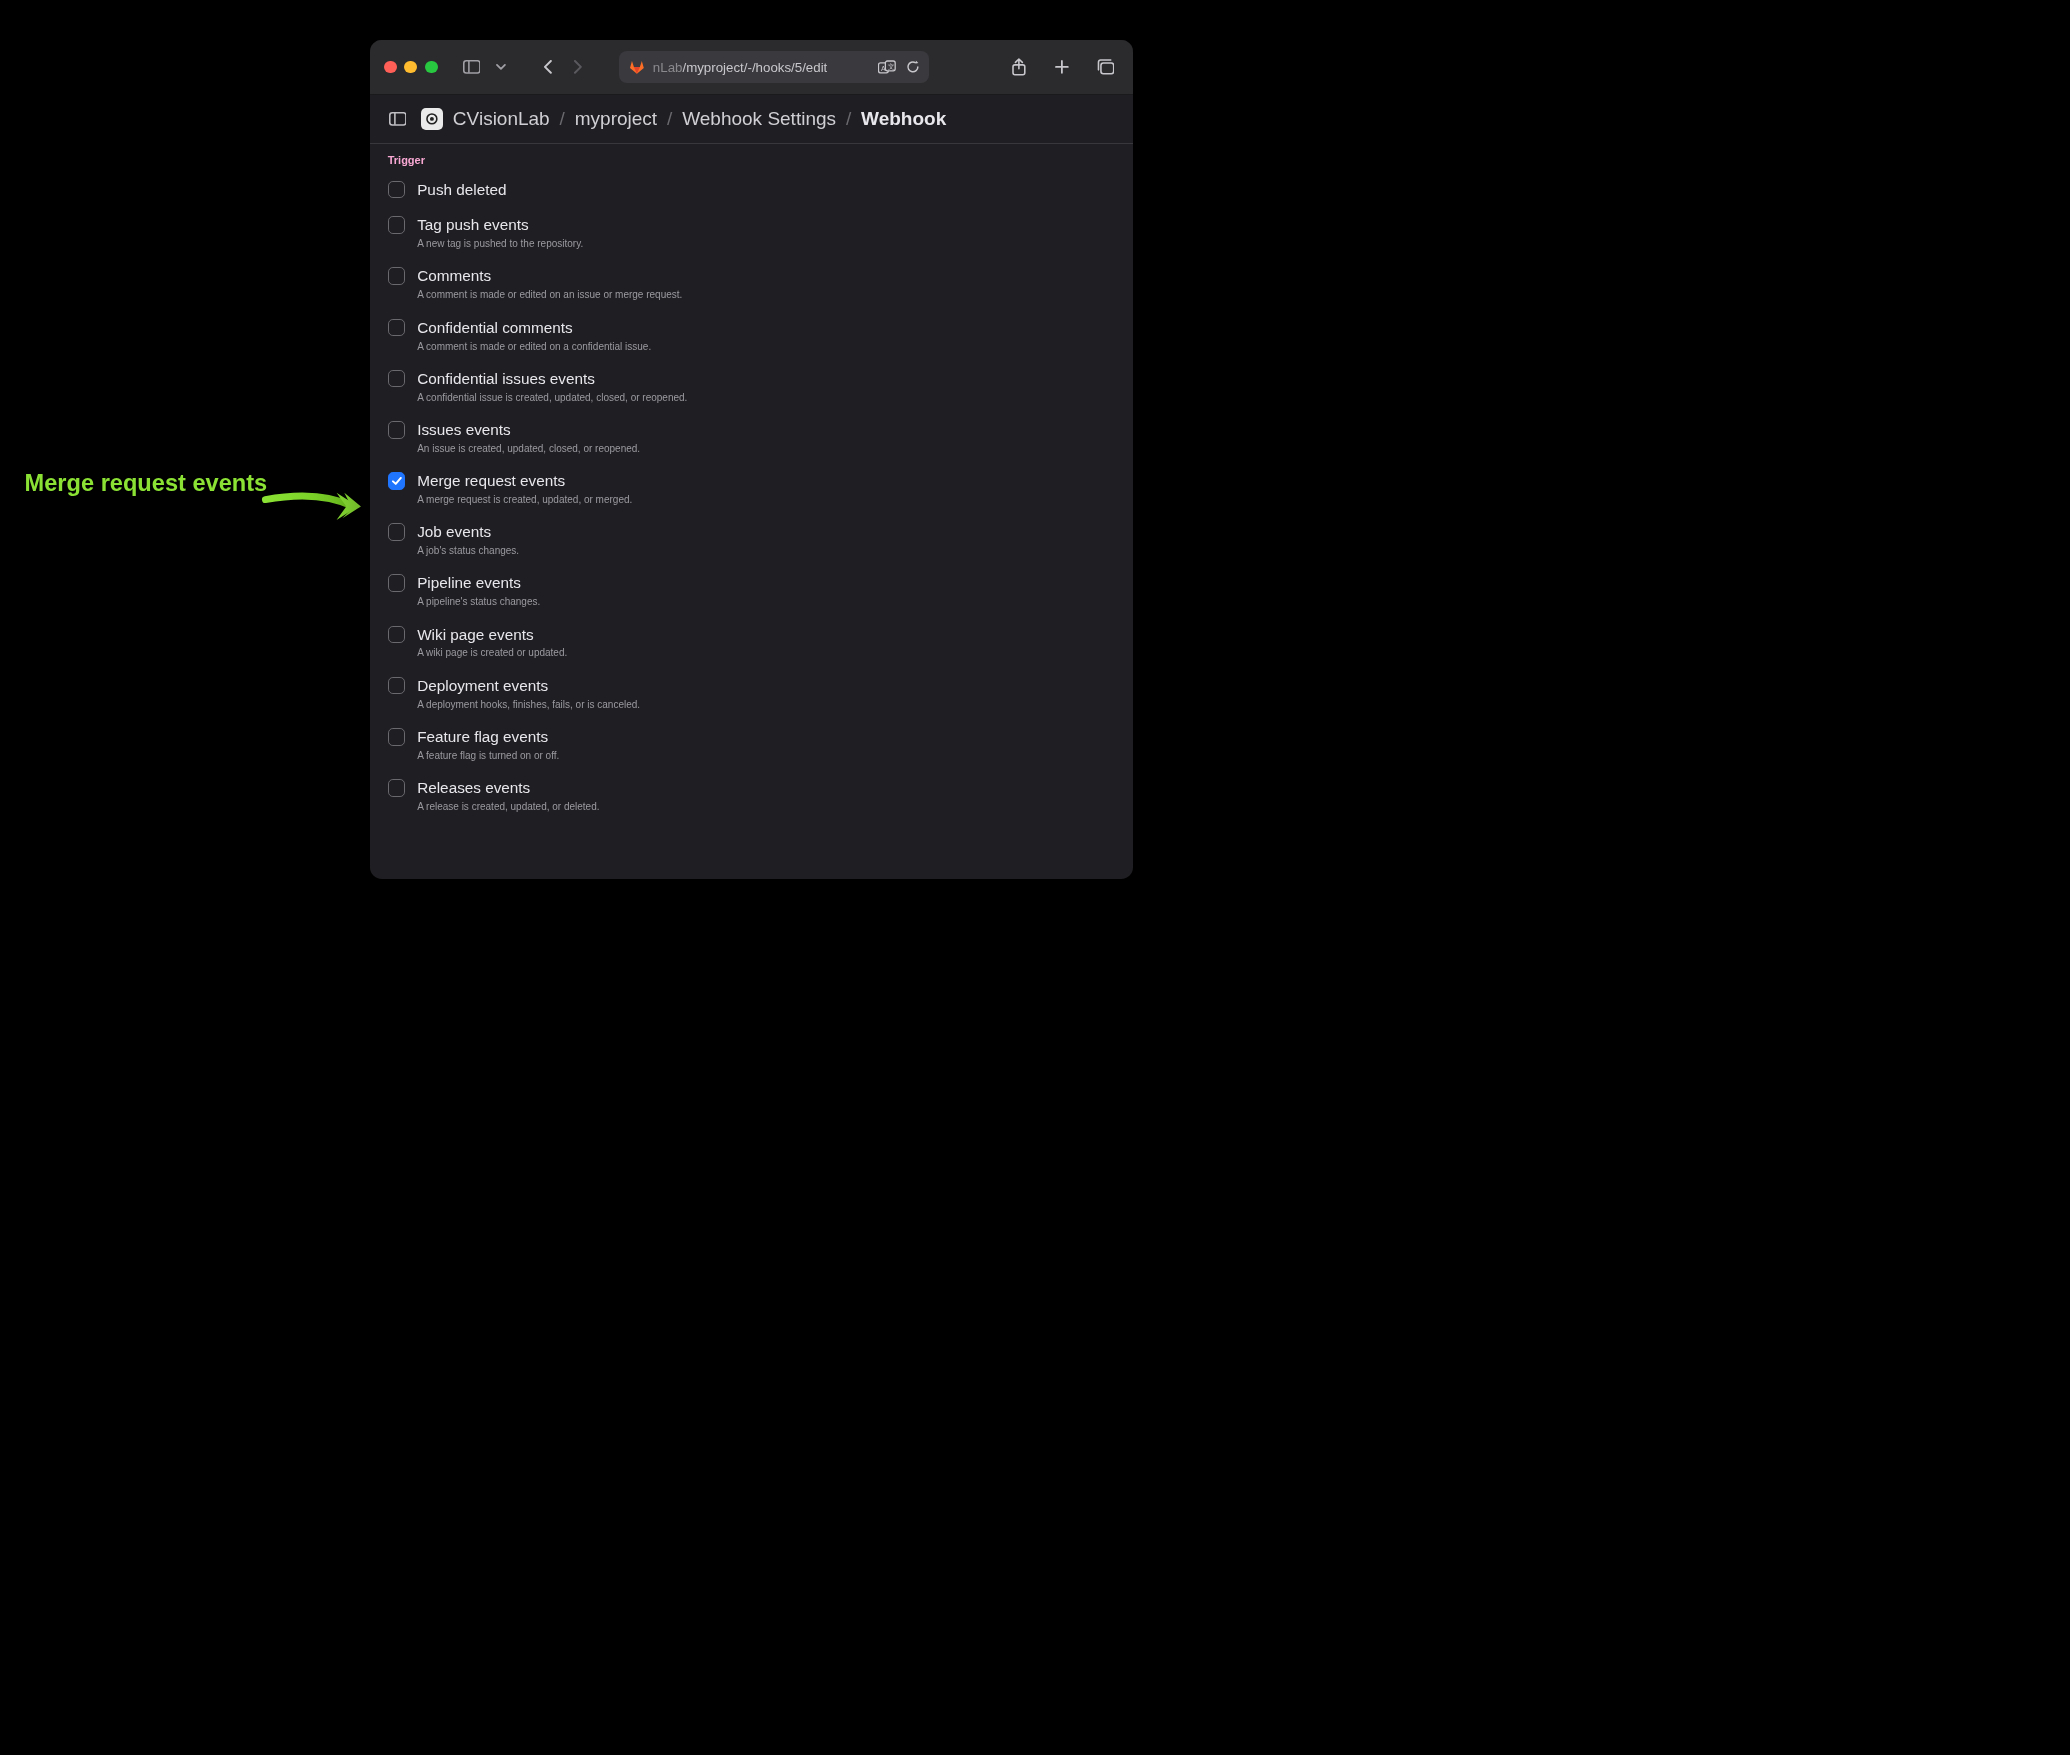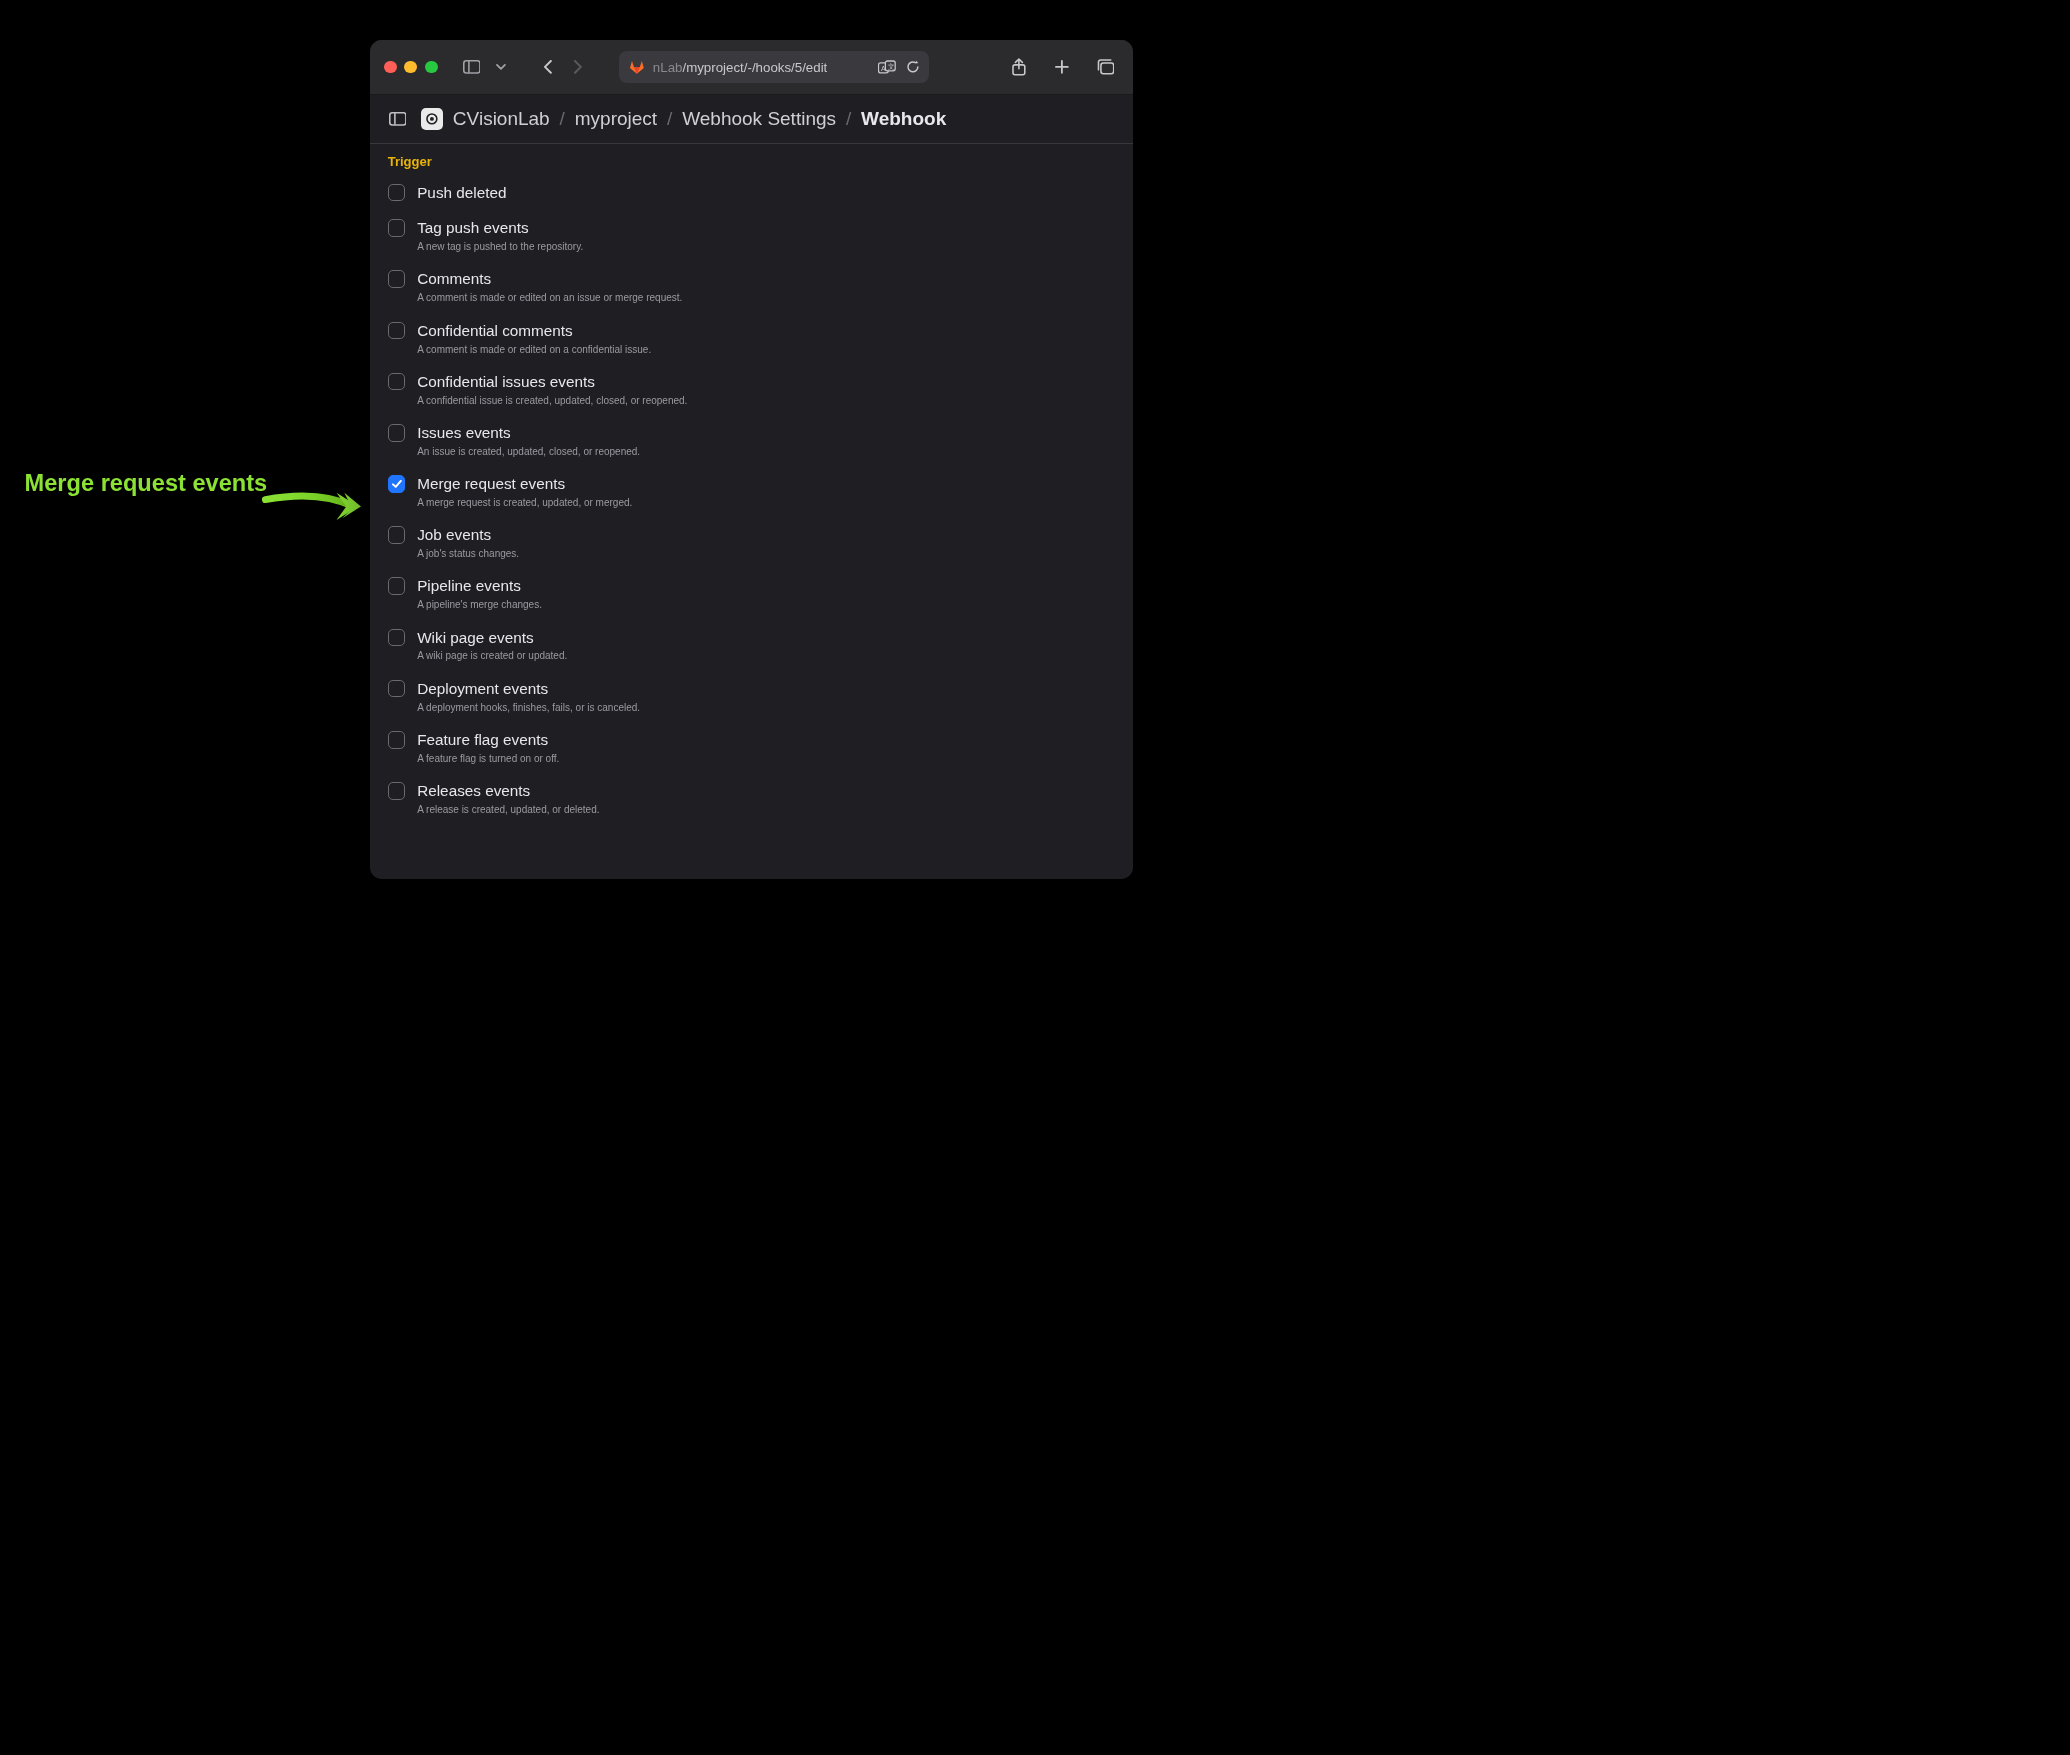--- a/index.html
+++ b/index.html
@@ -129,22 +129,22 @@
       color: #d0d0d4;
     }
     .breadcrumbs .sep { color: #6a6a6e; }
     .breadcrumbs .crumb.bold { font-weight: 700; color: #e8e8ec; text-align: right; }
     .page-body {
       padding: 9.9px 17.7px 17.7px 17.7px;
       color: #e6e6ea;
     }
     .section-title {
       font-weight: 700;
-      font-size: 13px;
-      color: #eab308;
+      font-size: 11px;
+      color: #f9a8d4;
       margin-bottom: 7.9px;
     }
     .trigger-item {
       display: flex;
       align-items: flex-start;
       gap: 11.8px;
       padding: 5.9px 0 9.9px 0;
     }
     .chk {
       width: 17.7px;
@@ -397,21 +397,21 @@
       <div class="t-desc">A job's status changes.</div>
     </div>
   </div>
 
   <div class="trigger-item">
     <div class="chk">
       
     </div>
     <div class="trigger-text">
       <div class="t-label">Pipeline events</div>
-      <div class="t-desc">A pipeline's merge changes.</div>
+      <div class="t-desc">A pipeline's status changes.</div>
     </div>
   </div>
 
   <div class="trigger-item">
     <div class="chk">
       
     </div>
     <div class="trigger-text">
       <div class="t-label">Wiki page events</div>
       <div class="t-desc">A wiki page is created or updated.</div>

